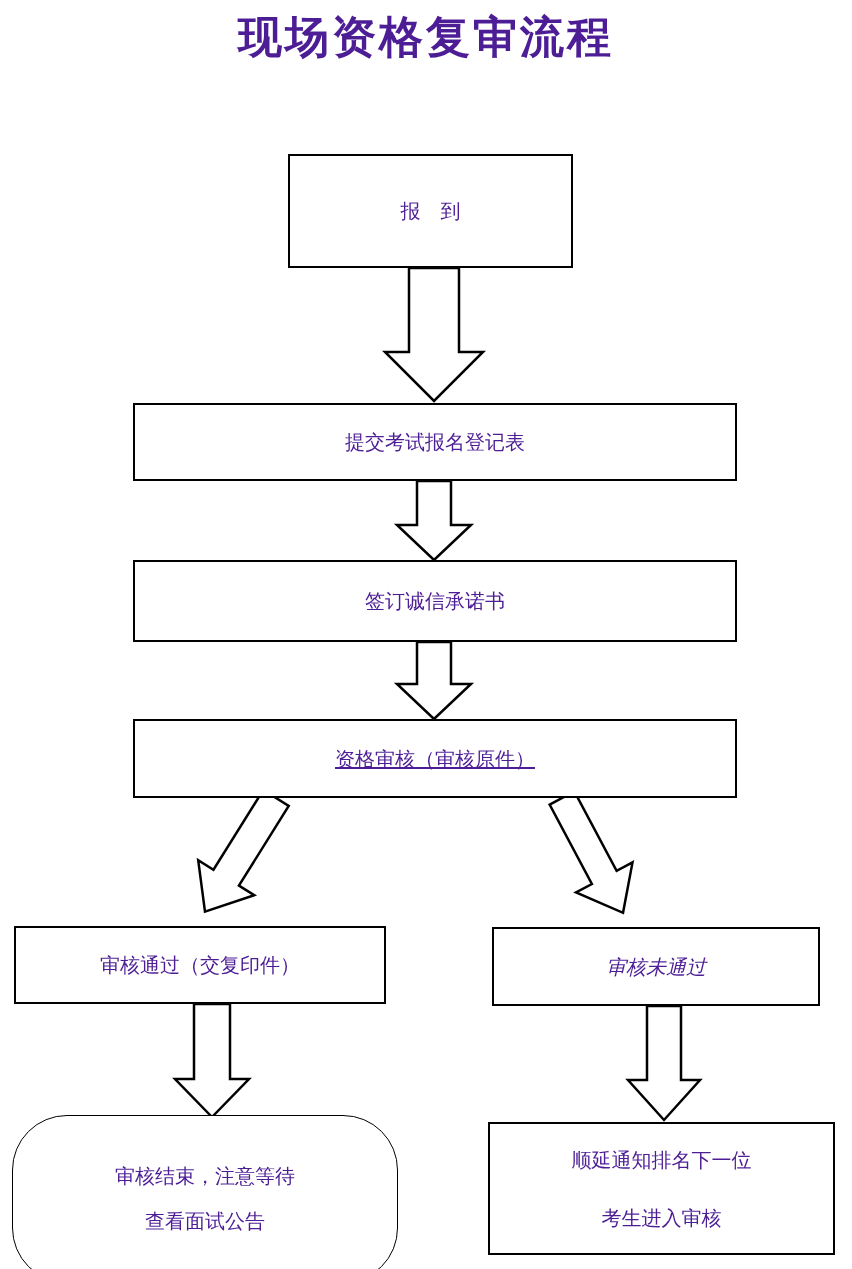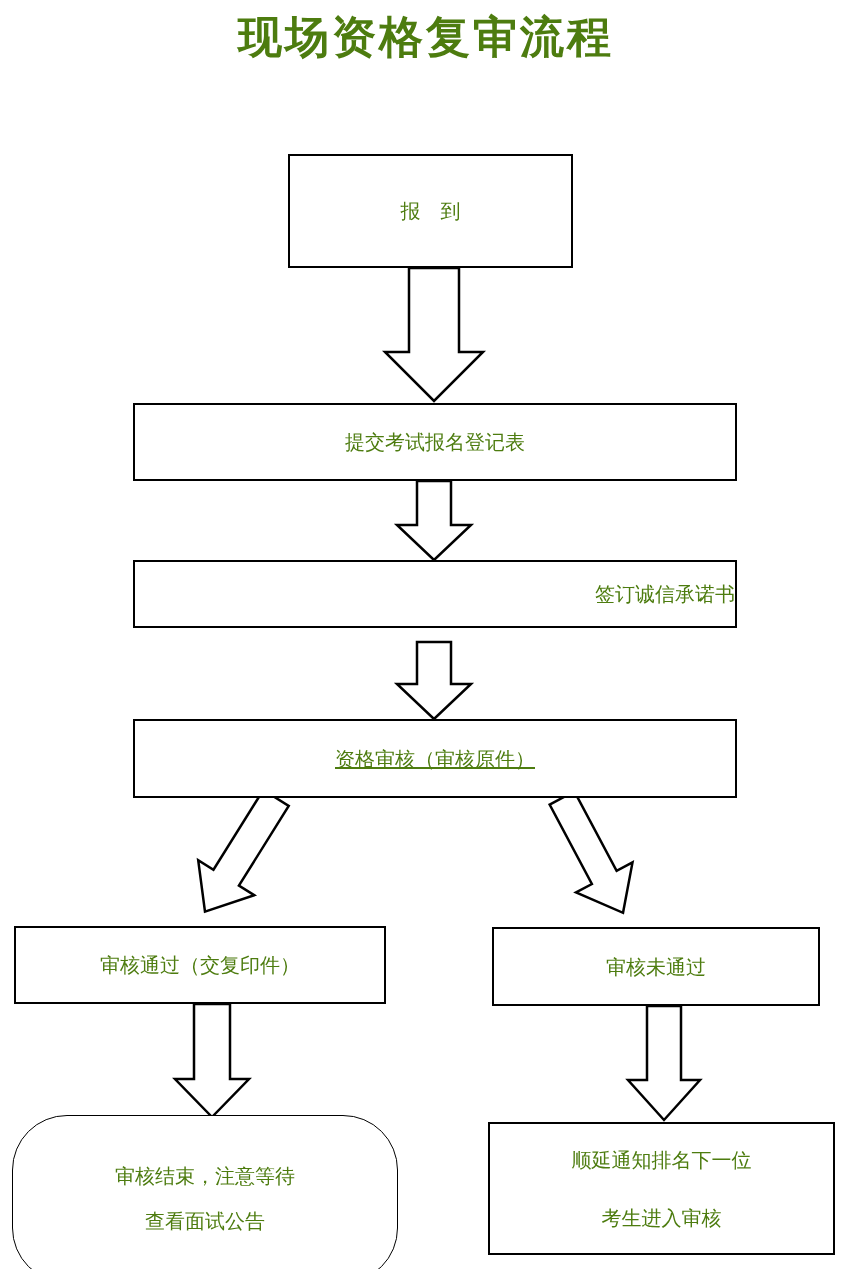--- a/index.html
+++ b/index.html
@@ -2,21 +2,21 @@
 <html><head>
 <meta charset="utf-8">
 <style>
   html, body { margin: 0; padding: 0; background: #ffffff; }
   .page {
     position: relative;
     width: 852px;
     height: 1269px;
     background: #ffffff;
     font-family: "Liberation Serif", "DejaVu Serif", serif;
-    color: #4d7c0f;
+    color: #4c1d95;
     overflow: hidden;
   }
   .title {
     position: absolute;
     left: 0; top: 8px;
     width: 852px;
     text-align: center;
     font-size: 44px;
     font-weight: bold;
     letter-spacing: 3px;
@@ -81,33 +81,33 @@
   </svg>
 
   <div class="node rect" style="left:288px; top:154px; width:285px; height:114px;">
     <span>报　到</span>
   </div>
 
   <div class="node rect" style="left:133px; top:403px; width:604px; height:78px;">
     <span>提交考试报名登记表</span>
   </div>
 
-  <div class="node rect" style="left:133px; top:560px; width:604px; height:68px;align-items:flex-end;">
+  <div class="node rect" style="left:133px; top:560px; width:604px; height:82px;">
     <span>签订诚信承诺书</span>
   </div>
 
   <div class="node rect" style="left:133px; top:719px; width:604px; height:79px;text-decoration:underline;">
     <span>资格审核（审核原件）</span>
   </div>
 
   <div class="node rect" style="left:14px; top:926px; width:372px; height:78px;align-items:center;">
     <span>审核通过（交复印件）</span>
   </div>
 
-  <div class="node rect" style="left:492px; top:927px; width:328px; height:79px;">
+  <div class="node rect" style="left:492px; top:927px; width:328px; height:79px;font-style:italic;">
     <span>审核未通过</span>
   </div>
 
   <div class="node rounded tight-lines" style="left:12px; top:1115px; width:386px; height:168px;">
     <span>审核结束，注意等待</span>
     <span>查看面试公告</span>
   </div>
 
   <div class="node rect gap-lines" style="left:488px; top:1122px; width:347px; height:133px;">
     <span>顺延通知排名下一位</span>

